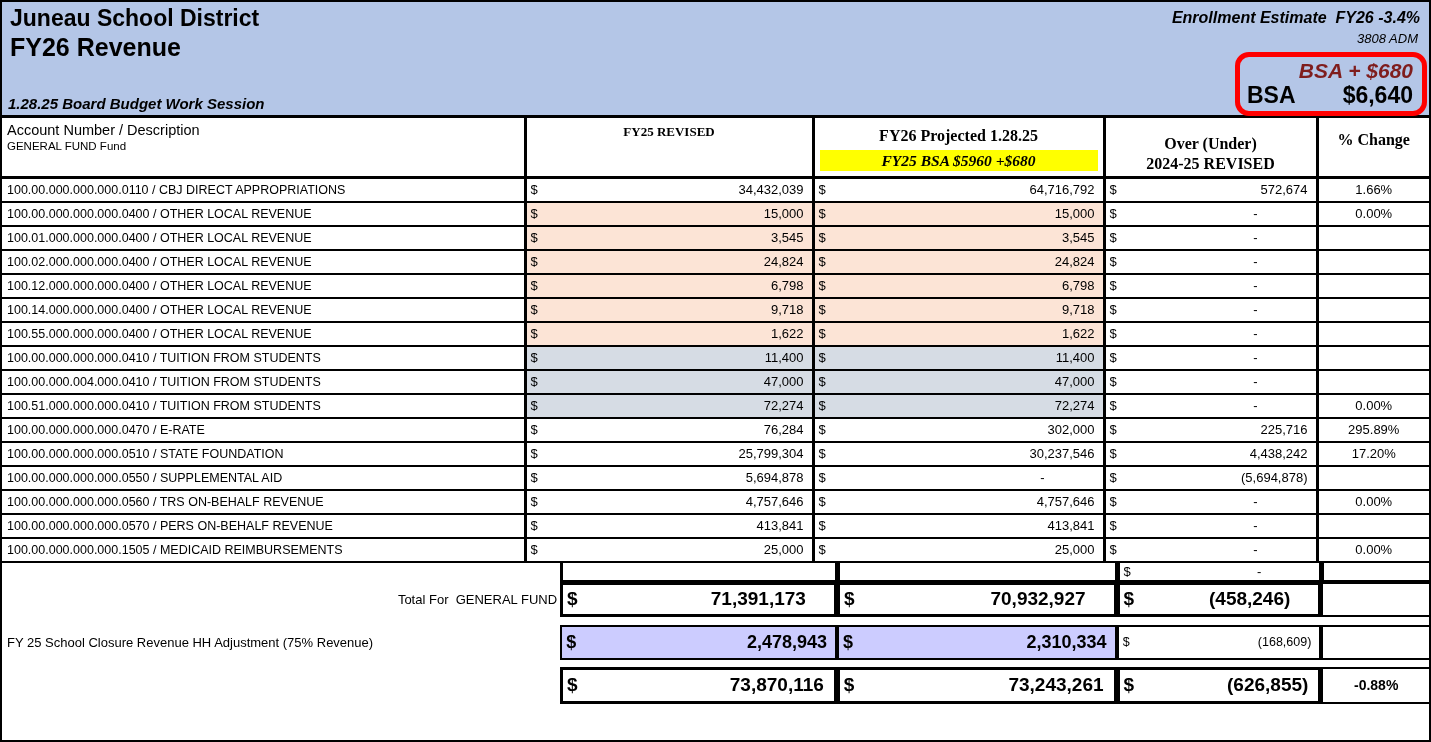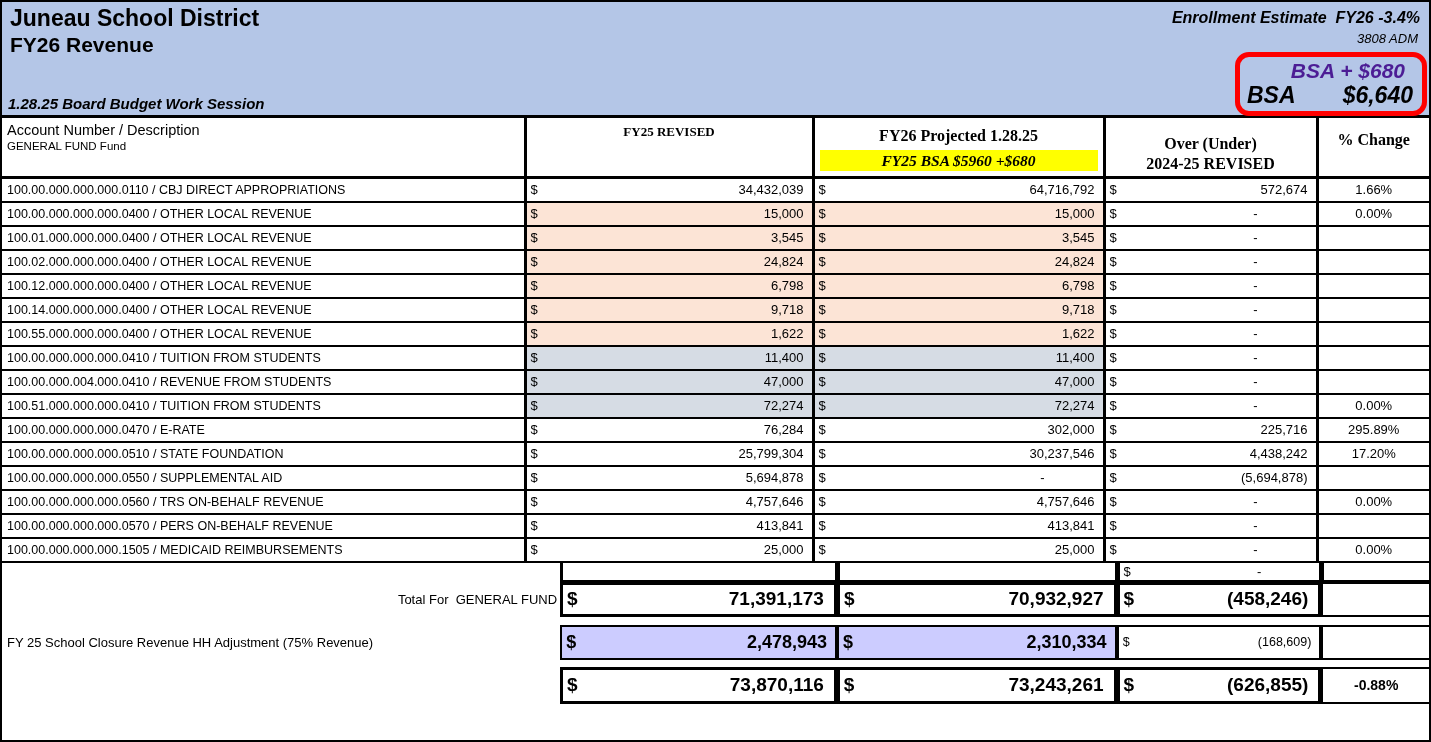--- a/index.html
+++ b/index.html
@@ -10,31 +10,31 @@
     position:relative; width:1431px; height:742px;
     border:2px solid #000; background:#fff; overflow:hidden;
   }
 
   
   .topband {
     position:relative; height:116px; background:#b4c6e7;
     border-bottom:3px solid #000;
   }
   .title    { position:absolute; left:8px;  top:3px;  font-size:23px; font-weight:bold; color:#000; }
-  .subtitle { position:absolute; left:8px;  top:31px; font-size:21px; font-weight:bold; color:#000; }
+  .subtitle { position:absolute; left:8px;  top:31px; font-size:25px; font-weight:bold; color:#000; }
   .session  { position:absolute; left:6px;  bottom:3px; font-size:15px; font-weight:bold; font-style:italic; }
   .enroll   { position:absolute; right:9px; top:7px;  font-size:16px; font-weight:bold; font-style:italic; white-space:pre; }
   .adm      { position:absolute; right:11px; top:29px; font-size:13px; font-style:italic; }
   .bsabox {
     position:absolute; right:2px; top:50px; width:192px; height:64px;
     border:5px solid #ff0000; border-radius:14px;
     display:flex; flex-direction:column; justify-content:center; gap:1px;
   }
-  .bsaplus { text-align:right; padding-right:17px; color:#4c1d95; font-size:21px; font-weight:bold; font-style:italic; line-height:1.1; }
-  .bsarow  { display:flex; justify-content:space-between; padding:0 9px 0 7px; font-size:23px; font-weight:bold; font-style:italic; line-height:1.1; }
+  .bsaplus { text-align:right; padding-right:9px; color:#7f1d1d; font-size:21px; font-weight:bold; font-style:italic; line-height:1.1; }
+  .bsarow  { display:flex; justify-content:space-between; padding:0 9px 0 7px; font-size:23px; font-weight:bold; line-height:1.1; }
 
   
   table.grid { border-collapse:collapse; table-layout:fixed; width:1427px; }
   .grid th, .grid td { border:2px solid #000; padding:0; overflow:hidden; }
   .grid th { border-top:0; border-bottom:3px solid #000; height:49px; vertical-align:top;
              font-family:"Liberation Serif", serif; font-weight:bold; }
   .b3l { border-left-width:3px !important; }
   .noL { border-left:0 !important; }
   .noR { border-right:0 !important; }
 
@@ -69,21 +69,21 @@
   .w-over { width:213px; } .w-chg  { width:112px; }
   .cellthin  { border:2px solid #000; border-top:0; }
   .cellbox   { border:3px solid #000; }
   .cellbox2  { border:2px solid #000; }
 
   .r-spacer { height:19px; }
   .r-spacer .mflex { font-size:13px; }
   .r-total { height:35px; }
   .r-total .desc { display:flex; align-items:center; justify-content:flex-end; padding-right:3px; font-size:13px; white-space:pre; }
   .r-total .money { font-size:19px; font-weight:bold; }
-  .r-total .val { padding-right:10px; }
+  .r-total .val { padding-right:28px; }
   .gap8 { height:8px; } .gap7 { height:7px; }
   .r-hh { height:35px; }
   .r-hh .desc { display:flex; align-items:center; padding-left:5px; font-size:13px; }
   .r-hh .money { background:#ccccff; font-size:18px; font-weight:bold; }
   .r-hh .overcell { font-size:12.5px; }
   .r-grand { height:37px; }
   .r-grand .money { font-size:19px; font-weight:bold; }
   .r-grand .val { padding-right:10px; }
   .r-grand .pctcell { display:flex; align-items:center; justify-content:center; font-size:14px; font-weight:bold; }
 </style>
@@ -304,21 +304,21 @@
           </td>
           <td class="b3l">
             <div class="mflex">
               <span class="cur">$</span>
               <span class="val dash">-</span>
             </div>
           </td>
           <td class="pct b3l noR"></td>
         </tr>
         <tr>
-          <td class="acct noL">100.00.000.004.000.0410 / REVENUE FROM STUDENTS</td>
+          <td class="acct noL">100.00.000.004.000.0410 / TUITION FROM STUDENTS</td>
           <td class="bluegray b3l">
             <div class="mflex">
               <span class="cur">$</span>
               <span class="val">47,000</span>
             </div>
           </td>
           <td class="bluegray b3l">
             <div class="mflex">
               <span class="cur">$</span>
               <span class="val">47,000</span>

